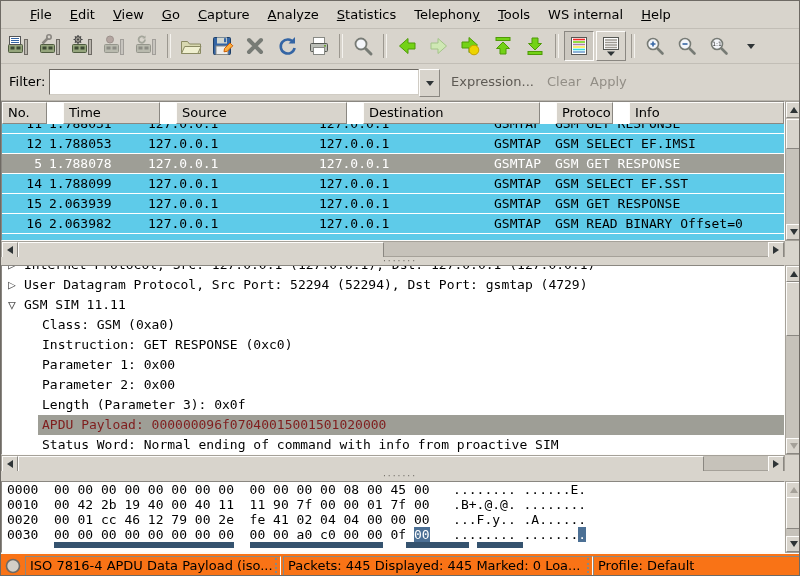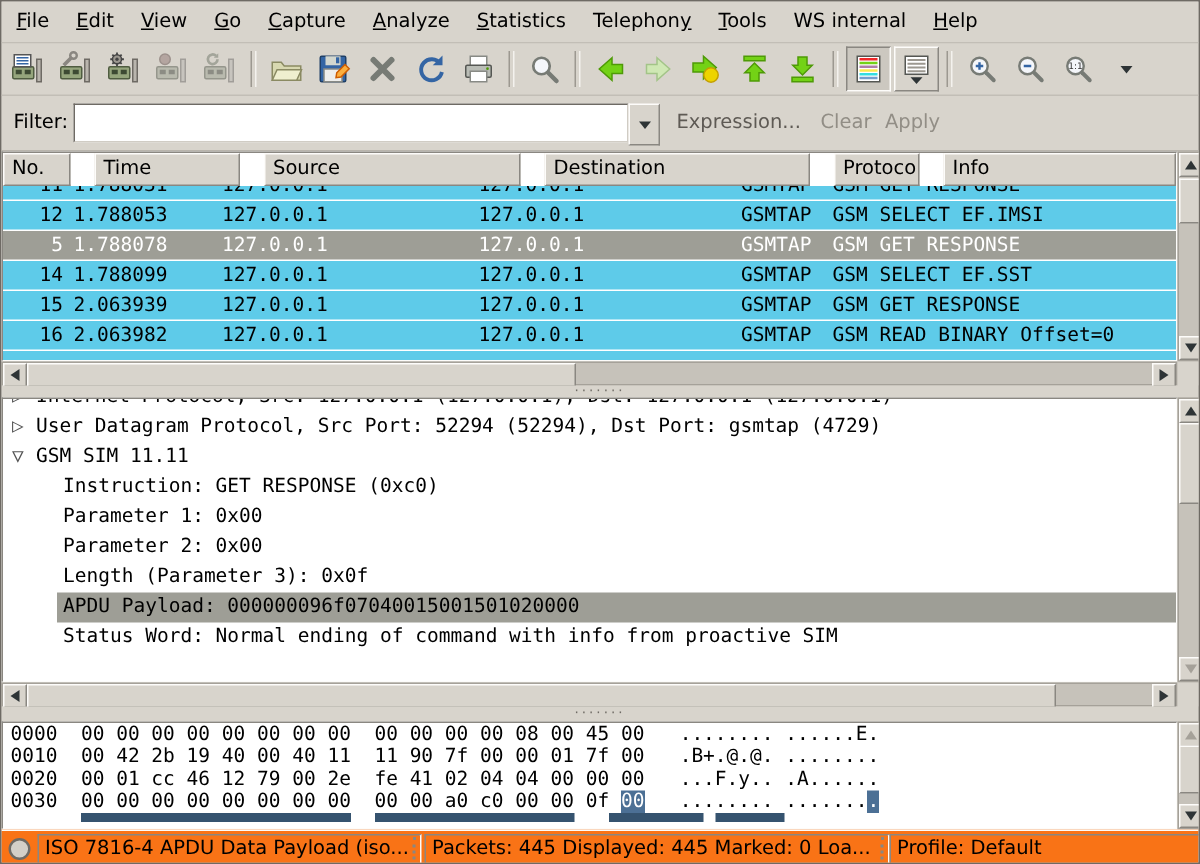--- a/index.html
+++ b/index.html
@@ -4,21 +4,21 @@
 <style>
   html,body{margin:0;padding:0;background:#d8d4cc;}
   #app{position:relative;width:800px;height:576px;overflow:hidden;background:#d8d4cc;
        font-family:"DejaVu Sans",sans-serif;font-size:13px;color:#000;
        border:1px solid #6e6a64;box-sizing:border-box;}
   .abs{position:absolute;box-sizing:border-box;}
   .raised{border:1px solid;border-color:#fdfcfa #8a8781 #8a8781 #fdfcfa;}
 
   
   .menubar{left:0;top:0;width:798px;height:28px;display:flex;align-items:center;
-           padding-left:1px;border-bottom:1px solid #c2beb6;background:#d8d4cc;}
+           padding-left:20px;border-bottom:1px solid #c2beb6;background:#d8d4cc;}
   .mi{padding:3px 9px;white-space:nowrap;cursor:default;}
   .mi u{text-decoration:underline;}
 
   
   .toolbar{left:0;top:28px;width:798px;height:35px;display:flex;align-items:center;
            padding-left:2px;border-bottom:1px solid #c2beb6;background:#d8d4cc;}
   .tbtn{width:30px;height:30px;display:flex;align-items:center;justify-content:center;
         background:transparent;border:1px solid transparent;padding:0;margin:0 1px;}
   .tbtn.pressed{border-color:#8a8781 #fdfcfa #fdfcfa #8a8781;background:#ccc8c0;}
   .tbtn.framed{border-color:#fdfcfa #8a8781 #8a8781 #fdfcfa;}
@@ -83,21 +83,21 @@
 
   
   .details{left:0;top:264px;width:784px;height:190px;background:#fff;overflow:hidden;
            border:1px solid;border-color:#8a8781 #fdfcfa #fdfcfa #8a8781;
            font-family:"DejaVu Sans Mono",monospace;}
   .dline{height:20px;line-height:20px;white-space:nowrap;padding-left:6px;}
   .dline .exp{display:inline-block;width:16px;color:#555;}
   .dchild{padding-left:40px;}
   .dclip{height:9px;overflow:hidden;}
   .dclip .dline{margin-top:-11px;}
-  .dsel{margin-left:36px;padding-left:4px;background:#9e9e96;color:#000000;height:20px;line-height:20px;white-space:nowrap;}
+  .dsel{margin-left:36px;padding-left:4px;background:#9e9e96;color:#7f1d1d;height:20px;line-height:20px;white-space:nowrap;}
 
   
   .hexpane{left:0;top:480px;width:784px;height:72px;background:#fff;overflow:hidden;
            border:1px solid;border-color:#8a8781 #fdfcfa #fdfcfa #8a8781;
            font-family:"DejaVu Sans Mono",monospace;font-size:13px;}
   .hexrow{height:15px;line-height:15px;white-space:pre;padding-left:5px;}
   .hexrow .g{margin-left:2ch;} .hexrow .ga{margin-left:3ch;} .hexrow .g1ch{margin-left:1ch;}
   .bsel{background:#4c7095;color:#fff;}
   .hexpartial{height:9px;padding-left:5px;white-space:nowrap;font-size:13px;}
   .pb{display:inline-block;height:6px;background:#35536f;vertical-align:top;}
@@ -392,20 +392,21 @@
   <div class="abs splitter" style="top:256px;height:8px">
       <span class="dots">·······</span>
     </div>
 
   <div class="abs details">
     <div class="dclip">
       <div class="dline"><span class="exp">▷</span><span>Internet Protocol, Src: 127.0.0.1 (127.0.0.1), Dst: 127.0.0.1 (127.0.0.1)</span></div>
     </div>
     <div class="dline"><span class="exp">▷</span><span>User Datagram Protocol, Src Port: 52294 (52294), Dst Port: gsmtap (4729)</span></div>
     <div class="dline"><span class="exp">▽</span><span>GSM SIM 11.11</span></div>
+    <div class="dline dchild">Class: GSM (0xa0)</div>
     <div class="dline dchild">Instruction: GET RESPONSE (0xc0)</div>
     <div class="dline dchild">Parameter 1: 0x00</div>
     <div class="dline dchild">Parameter 2: 0x00</div>
     <div class="dline dchild">Length (Parameter 3): 0x0f</div>
     <div class="dsel">APDU Payload: 000000096f07040015001501020000</div>
     <div class="dline dchild">Status Word: Normal ending of command with info from proactive SIM</div>
   </div>
 
   <div class="abs vsb" style="left:784px;top:264px;width:16px;height:190px">
     <div class="sbtn" style="top:0">

